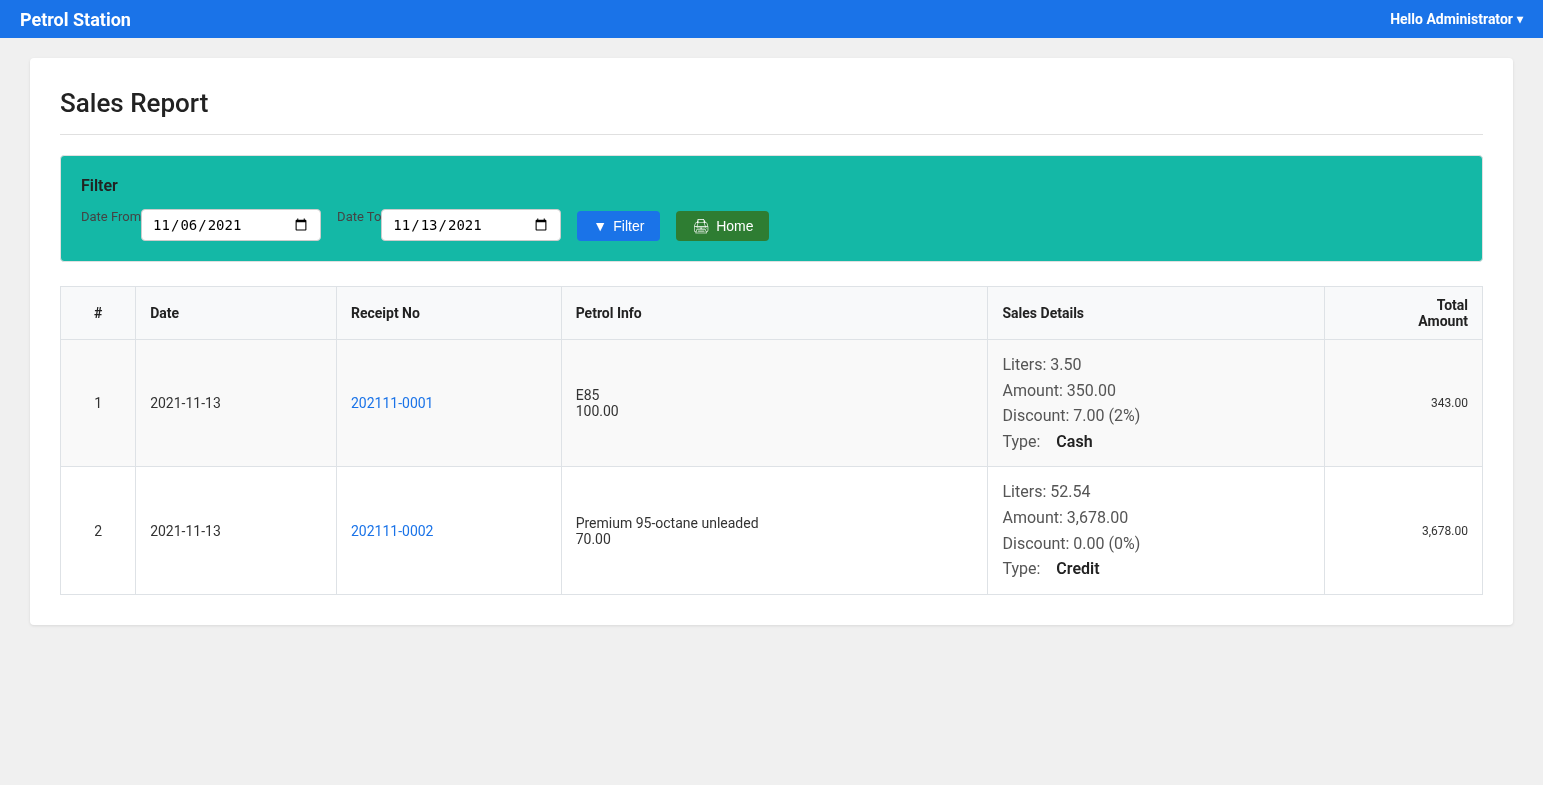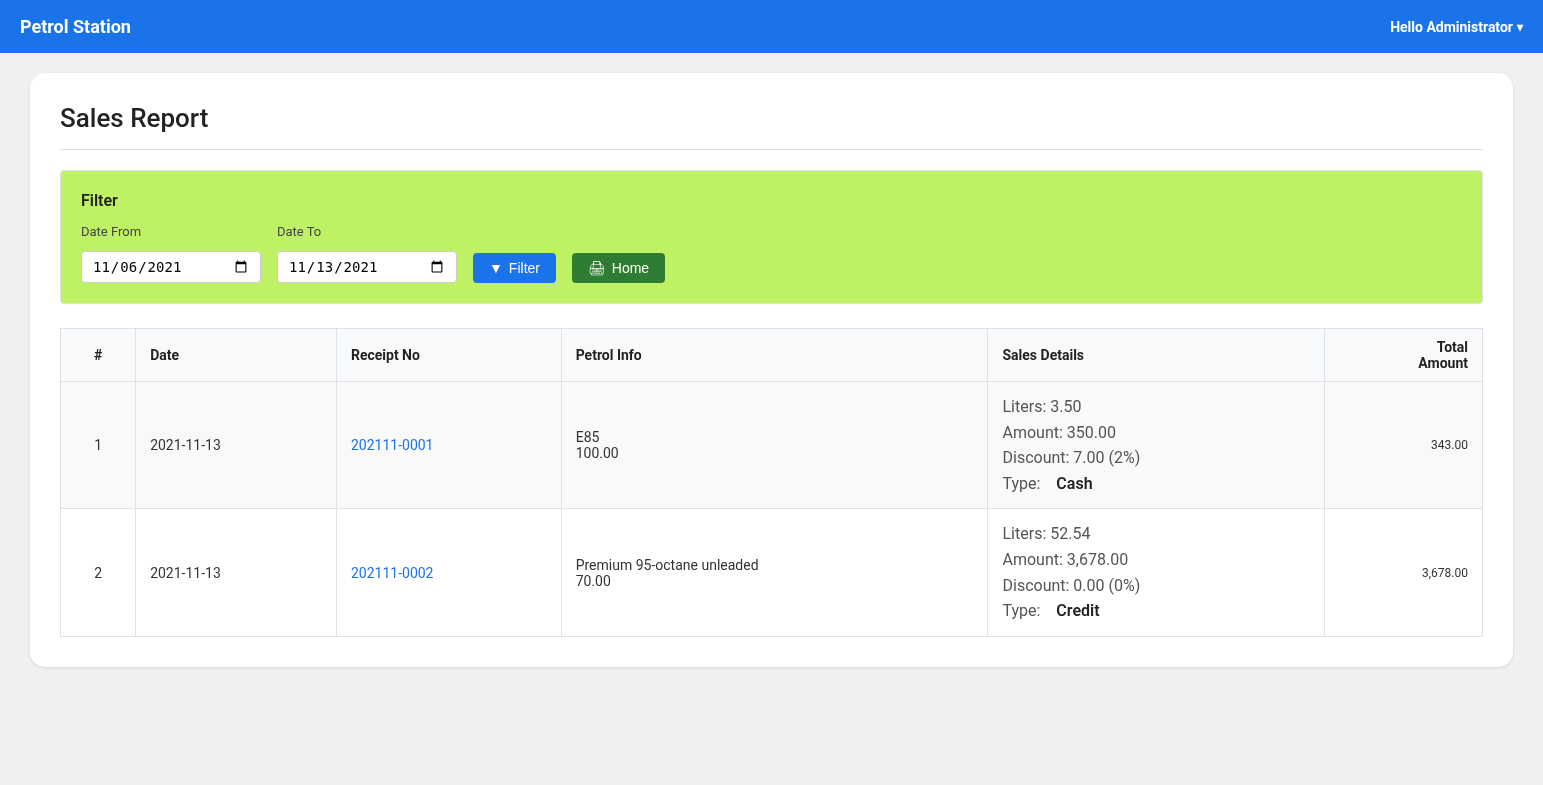--- a/index.html
+++ b/index.html
@@ -5,21 +5,21 @@
     * { box-sizing: border-box; margin: 0; padding: 0; }
     body { font-family: -apple-system, BlinkMacSystemFont, 'Segoe UI', Roboto, sans-serif; font-size: 14px; background: #f0f0f0; }
 
     
     .navbar {
       background: #1a73e8;
       color: white;
       display: flex;
       align-items: center;
       padding: 0 20px;
-      height: 53px;
+      height: 38px;
     }
     .navbar-brand {
       font-weight: bold;
       font-size: 18px;
       margin-right: 20px;
       color: white;
       text-decoration: none;
     }
     .navbar-nav {
       display: flex;
@@ -51,56 +51,56 @@
       content: '▾';
       font-size: 12px;
     }
 
     
     .main-container {
       padding: 20px 30px;
     }
     .card {
       background: white;
-      border-radius: 15px;
+      border-radius: 4px;
       padding: 30px;
       box-shadow: 0 1px 3px rgba(0,0,0,0.1);
     }
     .page-title {
       font-size: 26px;
       font-weight: 500;
       color: #222;
       margin-bottom: 20px;
       padding-bottom: 16px;
       border-bottom: 1px solid #e0e0e0;
     }
 
     
     .filter-section {
-      background: #bef264;
+      background: #14b8a6;
       border: 1px solid #e0e0e0;
       border-radius: 4px;
       padding: 20px;
       margin-bottom: 24px;
     }
     .filter-title {
       font-size: 16px;
       font-weight: 600;
       margin-bottom: 14px;
       color: #222;
     }
     .filter-row {
       display: flex;
       align-items: flex-end;
       gap: 16px;
     }
     .filter-group {
       display: flex;
-      flex-direction: column;
-      gap: 12px;
+      flex-direction: row;
+      gap: 0;
     }
     .filter-group label {
       font-size: 13px;
       color: #444;
     }
     .filter-group input[type="date"] {
       border: 1px solid #ccc;
       border-radius: 4px;
       padding: 6px 10px;
       font-size: 14px;

